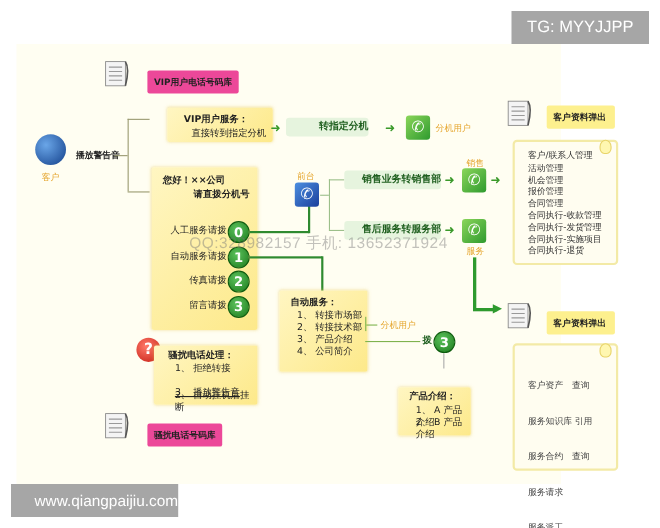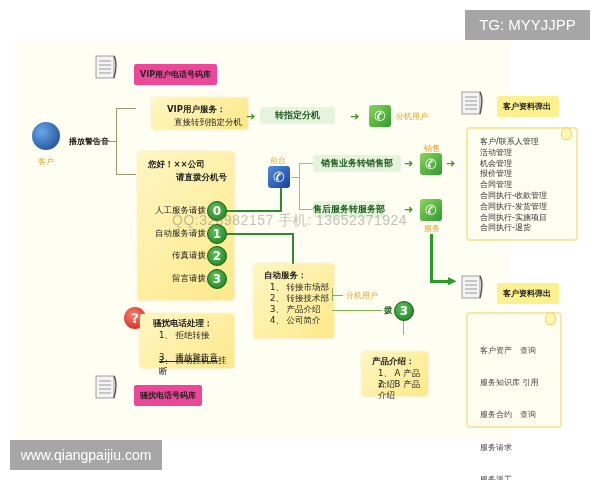--- a/index.html
+++ b/index.html
@@ -3,21 +3,21 @@
 <meta charset="utf-8">
 <style>
   html, body { margin:0; padding:0; }
   body { width:600px; height:480px; background:#ffffff; position:relative; overflow:hidden;
          font-family:"DejaVu Sans", sans-serif; color:#333; }
   .canvas { position:absolute; left:15px; top:40px; width:495px; height:400px; background:#fffef2; }
   .abs { position:absolute; }
   .ybox { position:absolute; background:linear-gradient(135deg,#fff6c2 0%,#fde98a 100%); border-radius:2px;
           box-shadow:0 0 3px rgba(230,200,90,0.6); }
   .gbox { position:absolute; background:#e6f4de; border-radius:3px; color:#1f5f1f; font-size:9px; font-weight:bold;
-          text-align:center; }
+          text-align:right; }
   .label-tag { position:absolute; background:#ec4899; font-size:8px; font-weight:bold; color:#222; padding:5px 6px;
                border-radius:2px; }
   .t9 { font-size:8.5px; line-height:13px; color:#222; }
   .bold { font-weight:bold; }
   .line { position:absolute; background:#9a9a70; }
   .gline { position:absolute; background:#2f8a2f; }
   .num { position:absolute; width:18px; height:18px; border-radius:50%; background:radial-gradient(circle at 40% 35%,#5cc25c,#1c7a1c);
          color:#fff; font-weight:bold; font-size:12px; text-align:center; line-height:18px; border:1px solid #0f5d0f; }
   .phone { position:absolute; width:22px; height:22px; border-radius:3px; background:linear-gradient(135deg,#8bd65a,#2e9a2e);
            color:#fff; font-size:14px; text-align:center; line-height:22px; }
@@ -82,21 +82,21 @@
 <div class="gline" style="left:292px;top:233px;width:2px;height:34px;"></div>
 
 <div class="abs orange" style="left:270px;top:155px;">前台</div>
 <div class="phone blue" style="left:268px;top:166px;">✆</div>
 <div class="line" style="left:291px;top:177px;width:8px;height:1px;background:#9cbf8a;"></div>
 <div class="line" style="left:299px;top:163px;width:1px;height:46px;background:#9cbf8a;"></div>
 <div class="line" style="left:299px;top:163px;width:14px;height:1px;background:#9cbf8a;"></div>
 <div class="line" style="left:299px;top:209px;width:14px;height:1px;background:#9cbf8a;"></div>
 
 <div class="gbox" style="left:313px;top:155px;width:88px;height:17px;line-height:17px;">销售业务转销售部</div>
-<div class="gbox" style="left:313px;top:201px;width:72px;height:17px;line-height:17px;">售后服务转服务部</div>
+<div class="gbox" style="left:313px;top:201px;width:88px;height:17px;line-height:17px;">售后服务转服务部</div>
 <div class="arrow" style="left:404px;top:157px;">➜</div>
 <div class="arrow" style="left:404px;top:203px;">➜</div>
 <div class="abs orange" style="left:424px;top:143px;">销售</div>
 <div class="phone" style="left:420px;top:153px;">✆</div>
 <div class="phone" style="left:420px;top:199px;">✆</div>
 <div class="abs orange" style="left:424px;top:223px;">服务</div>
 <div class="arrow" style="left:446px;top:157px;">➜</div>
 
 <div class="gline" style="left:430px;top:234px;width:3px;height:48px;background:#2e9a2e;"></div>
 <div class="gline" style="left:430px;top:280px;width:22px;height:3px;background:#2e9a2e;"></div>
@@ -142,21 +142,21 @@
 
 <svg class="scroll" style="left:458px;top:88px;" viewBox="0 0 30 30">
   <rect x="4" y="4" width="18" height="22" fill="#f4f4f4" stroke="#888" stroke-width="0.8"></rect>
   <line x1="7" y1="9" x2="19" y2="9" stroke="#999"></line>
     <line x1="7" y1="13" x2="19" y2="13" stroke="#999"></line>
   <line x1="7" y1="17" x2="19" y2="17" stroke="#999"></line>
     <line x1="7" y1="21" x2="19" y2="21" stroke="#999"></line>
   <path d="M22 4 Q26 10 22 26" stroke="#555" fill="none" stroke-width="1.5"></path>
 </svg>
 <div class="label-tag" style="left:497px;top:96px;width:50px;background:#fdf08e;">客户资料弹出</div>
-<div class="infobox" style="left:466px;top:127px;width:92px;height:110px;padding-left:16px;">
+<div class="infobox" style="left:466px;top:127px;width:92px;height:110px;">
   <div style="position:absolute;left:12px;top:8px;font-size:8px;line-height:10.8px;color:#333;">
     <div>客户/联系人管理</div>
     <div>活动管理</div>
     <div>机会管理</div>
     <div>报价管理</div>
     <div>合同管理</div>
     <div>合同执行-收款管理</div>
     <div>合同执行-发货管理</div>
     <div>合同执行-实施项目</div>
     <div>合同执行-退货</div>
@@ -182,13 +182,13 @@
     <div>服务派工</div>
     
     
     
   </div>
   <div style="position:absolute;right:4px;top:-2px;width:9px;height:11px;border-radius:50% 50% 40% 40%;background:#fff7b0;border:1px solid #e8d46a;"></div>
 </div>
 
 <div class="phone-wm" style="left:172px;top:212px;">QQ:328982157   手机: 13652371924</div>
 <div class="watermark" style="left:465px;top:10px;width:125px;height:30px;line-height:30px;font-size:15px;text-align:center;">TG: MYYJJPP</div>
-<div class="watermark" style="left:10px;top:440px;width:152px;height:30px;line-height:30px;font-size:14px;text-align:center;">www.qiangpaijiu.com</div>
+<div class="watermark" style="left:10px;top:440px;width:152px;height:30px;line-height:30px;font-size:14px;text-align:right;">www.qiangpaijiu.com</div>
 
 </body></html>

